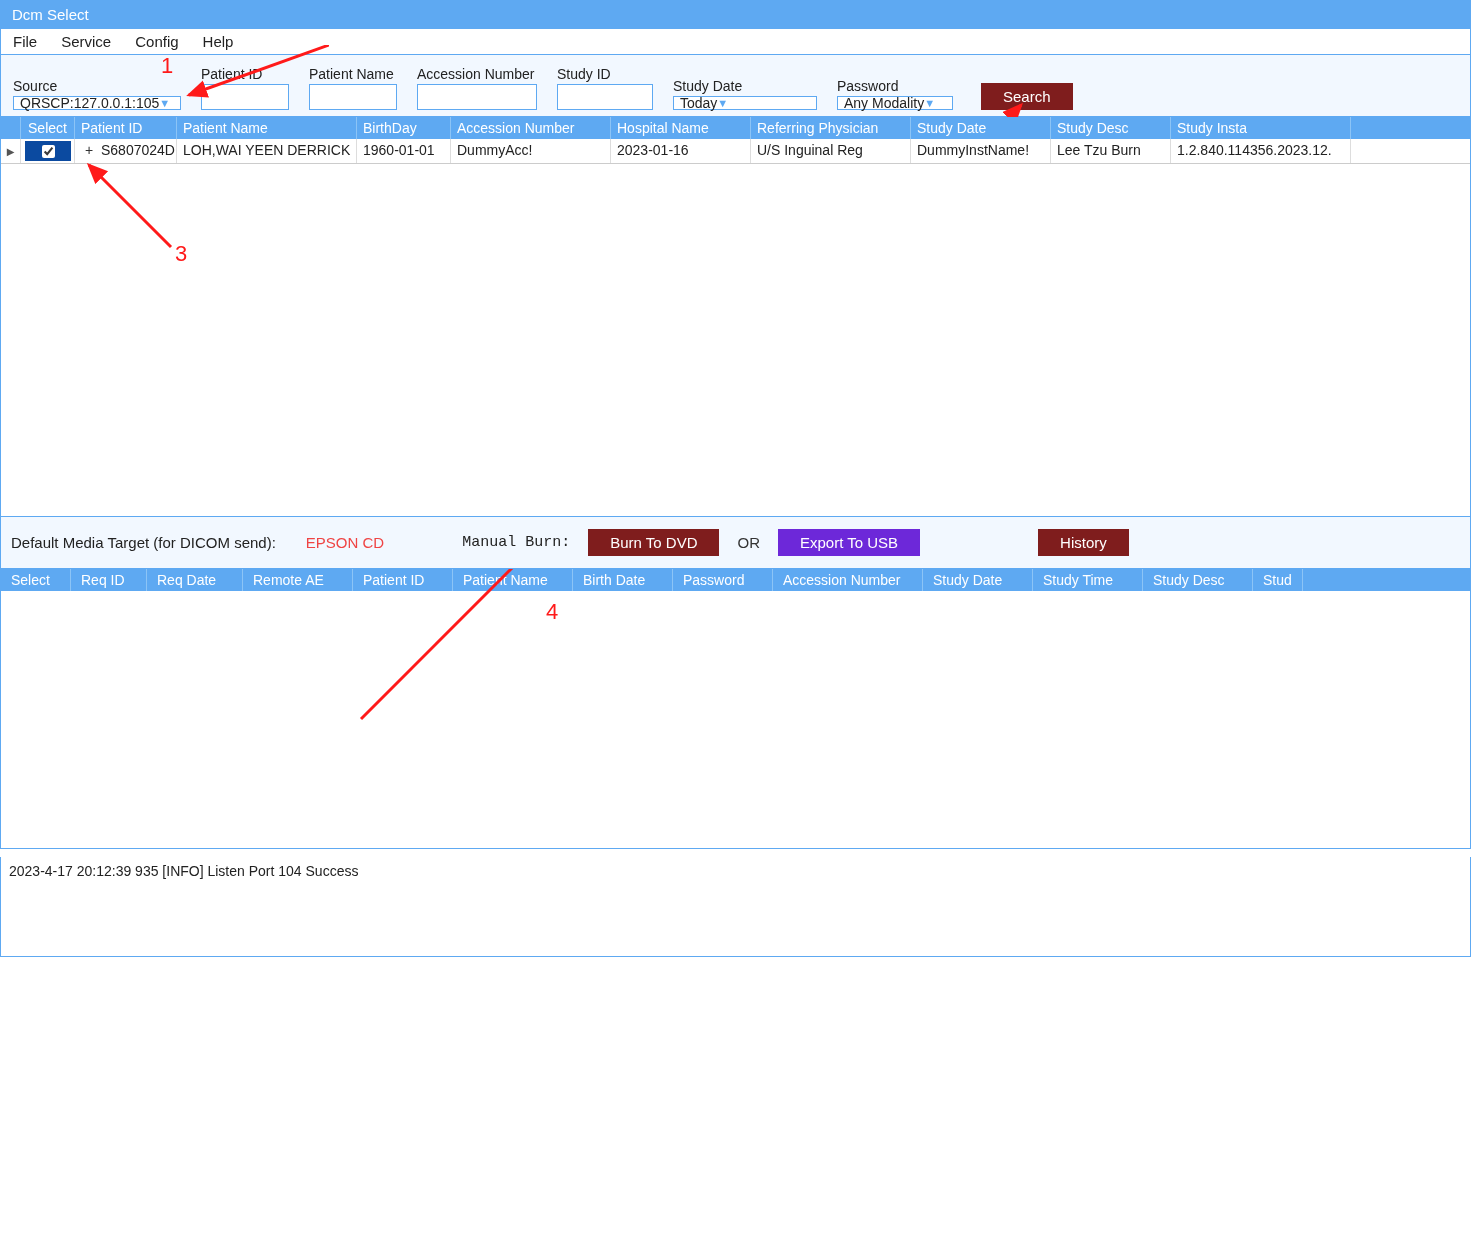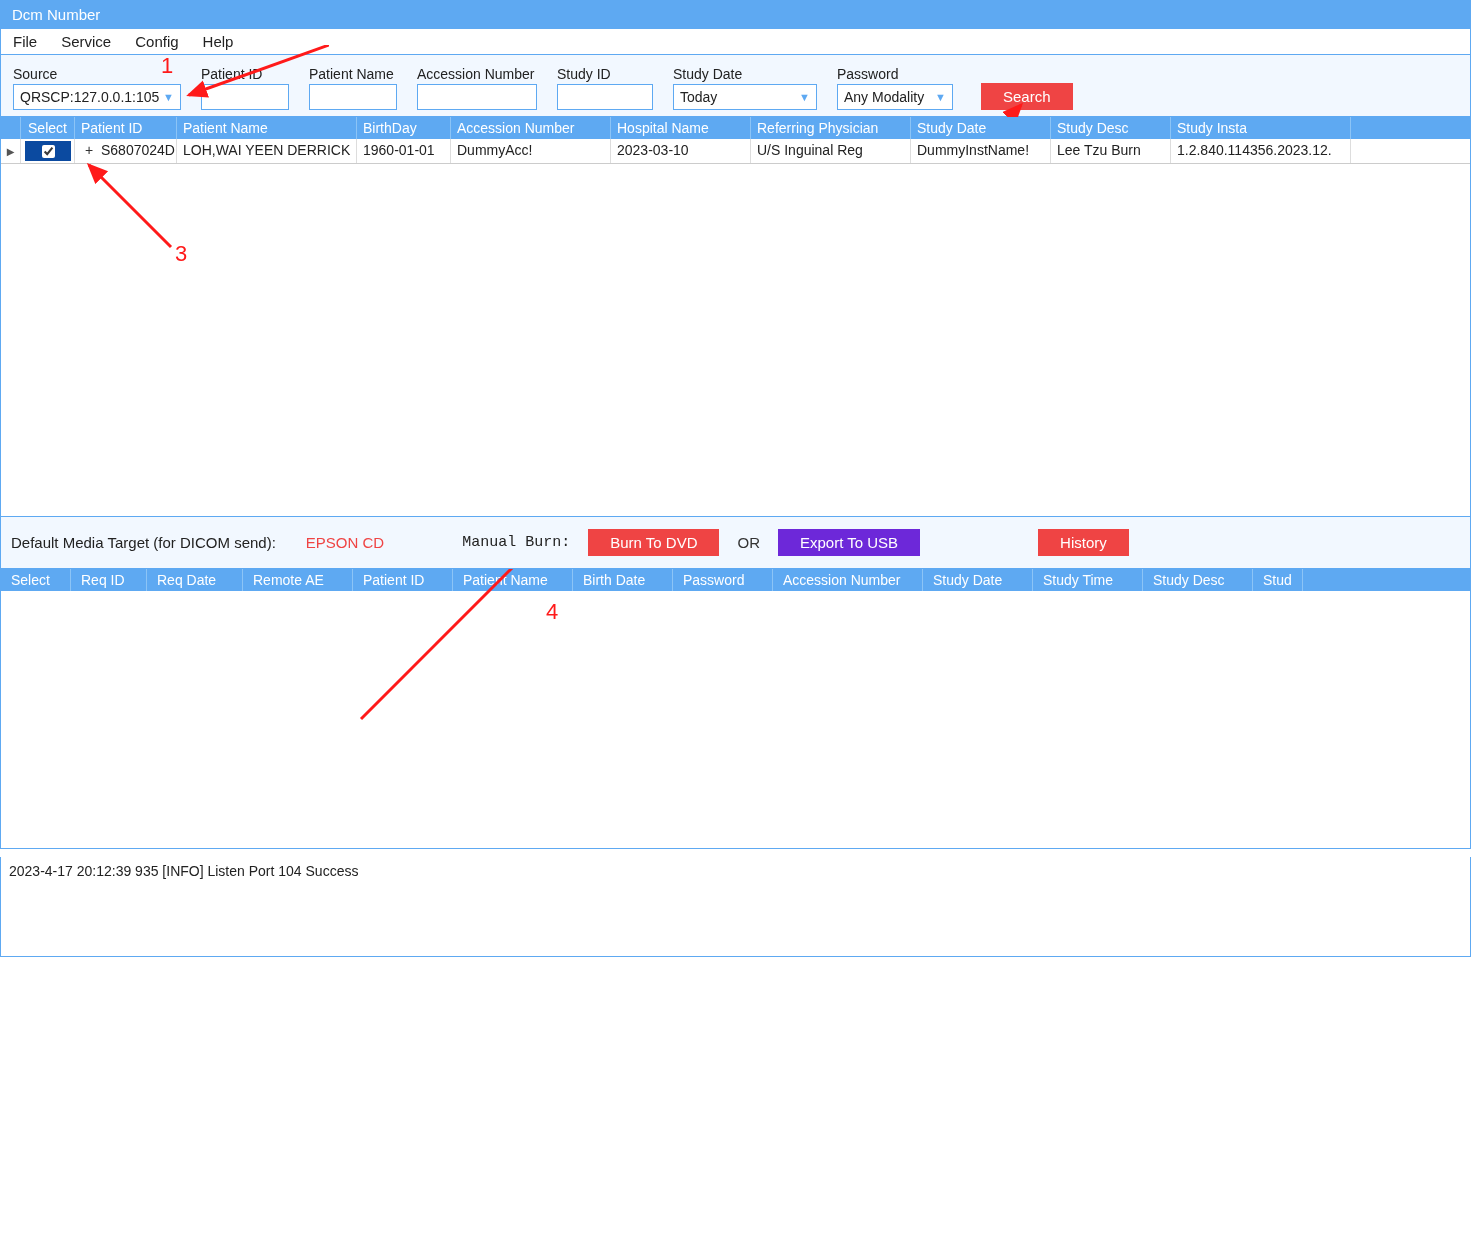--- a/index.html
+++ b/index.html
@@ -4,23 +4,23 @@
 <style>
 * { box-sizing: border-box; margin: 0; padding: 0; font-family: "Segoe UI", Arial, sans-serif; }
 body { background: #fff; font-size: 14px; color: #222; width: 1471px; }
 .titlebar { background: #5ea9f2; color: #fff; padding: 6px 12px; font-size: 15px; }
 .menubar { background: #fff; border: 1px solid #5ea9f2; border-top: none; padding: 4px 12px; display: flex; gap: 24px; font-size: 15px; }
 .menubar span { cursor: default; }
 .search-panel { border: 1px solid #5ea9f2; border-top: none; background: #f2f8ff; padding: 10px 12px 6px 12px; display: flex; gap: 20px; align-items: flex-end; }
 .sfield { display: flex; flex-direction: column; gap: 2px; }
 .sfield label { font-size: 14px; color: #222; }
 .sfield input, .sfield select { height: 26px; border: 1px solid #5ea9f2; background: #fff; padding: 2px 6px; font-size: 14px; }
-.dropdown { display: flex; align-items: center; border: 1px solid #5ea9f2; background: #fff; height: 26px; padding: 0 6px; justify-content: space-between; }
+.dropdown { display: flex; align-items: center; border: 1px solid #5ea9f2; background: #fff; height: 14px; padding: 0 6px; }
 .chev { color: #5ea9f2; font-size: 11px; }
-.btn { background: #ef4444; color: #fff; border: none; padding: 5px 22px; font-size: 15px; cursor: pointer; }
+.btn { background: #7f1d1d; color: #fff; border: none; padding: 5px 22px; font-size: 15px; cursor: pointer; }
 .btn-teal { background: #6d28d9; }
 .grid-wrap { border: 1px solid #5ea9f2; border-top: none; height: 400px; overflow: hidden; background: #fff; position: relative; }
 .grid-header { display: flex; background: #5ea9f2; color: #fff; font-size: 14px; }
 .grid-header > div, .grid-row > div { border-right: 1px solid #8cc4f6; padding: 3px 6px; white-space: nowrap; overflow: hidden; text-overflow: clip; }
 .grid-row { display: flex; background: #fff; border-bottom: 1px solid #ccc; font-size: 14px; align-items: stretch; }
 .grid-row > div { border-right: 1px solid #ddd; }
 .row-ind { width: 20px; display: flex; align-items: center; justify-content: center; color: #555; font-size: 10px; }
 .c-select { width: 54px; text-align: center; }
 .c-pid { width: 102px; }
 .c-pname { width: 180px; }
@@ -41,21 +41,21 @@
 .grid2-header { display: flex; background: #5ea9f2; color: #fff; font-size: 14px; }
 .grid2-header > div { padding: 3px 10px; border-right: 1px solid #8cc4f6; white-space: nowrap; }
 .log-panel { border: 1px solid #5ea9f2; border-top: none; margin-top: 8px; padding: 6px 8px; height: 100px; font-size: 14px; background: #fff; }
 .annot { position: absolute; color: #ff1a1a; font-size: 22px; font-weight: 500; pointer-events: none; }
 .arrow { position: absolute; pointer-events: none; }
 </style>
 </head>
 <body>
 
 <div class="titlebar">
-  <span>Dcm Number</span>
+  <span>Dcm Select</span>
 </div>
 
 <div class="menubar">
   <span>File</span>
   <span>Service</span>
   <span>Config</span>
   <span>Help</span>
 </div>
 
 <div class="search-panel" style="position:relative;">
@@ -139,21 +139,21 @@
     <div class="row-ind">▶</div>
     <div class="c-select" style="padding:2px 4px;">
       <span class="selbox">
           <input type="checkbox" checked="" style="">
         </span>
     </div>
     <div class="c-pid"><span class="plus">+</span><span>S6807024D</span></div>
     <div class="c-pname">LOH,WAI YEEN DERRICK</div>
     <div class="c-bday">1960-01-01</div>
     <div class="c-acc">DummyAcc!</div>
-    <div class="c-hosp">2023-03-10</div>
+    <div class="c-hosp">2023-01-16</div>
     <div class="c-ref">U/S Inguinal Reg</div>
     <div class="c-sdate">DummyInstName!</div>
     <div class="c-sdesc">Lee Tzu Burn</div>
     <div class="c-suid">1.2.840.114356.2023.12.</div>
   </div>
 
   <div class="annot" style="left:174px; top:124px;">3</div>
   <svg class="arrow" style="left:80px; top:40px;" width="100" height="100">
     <defs>
         <marker id="ah3" markerWidth="8" markerHeight="8" refX="6" refY="3" orient="auto">

